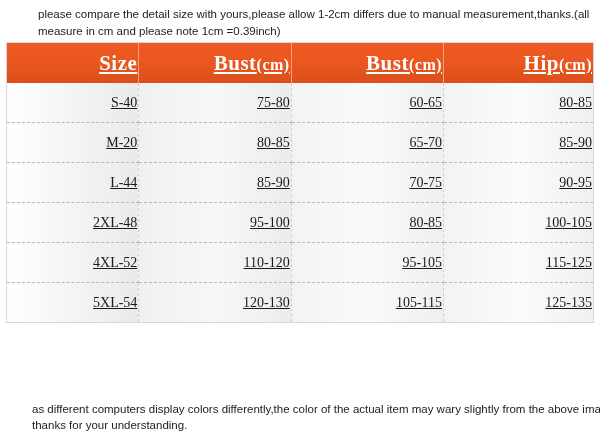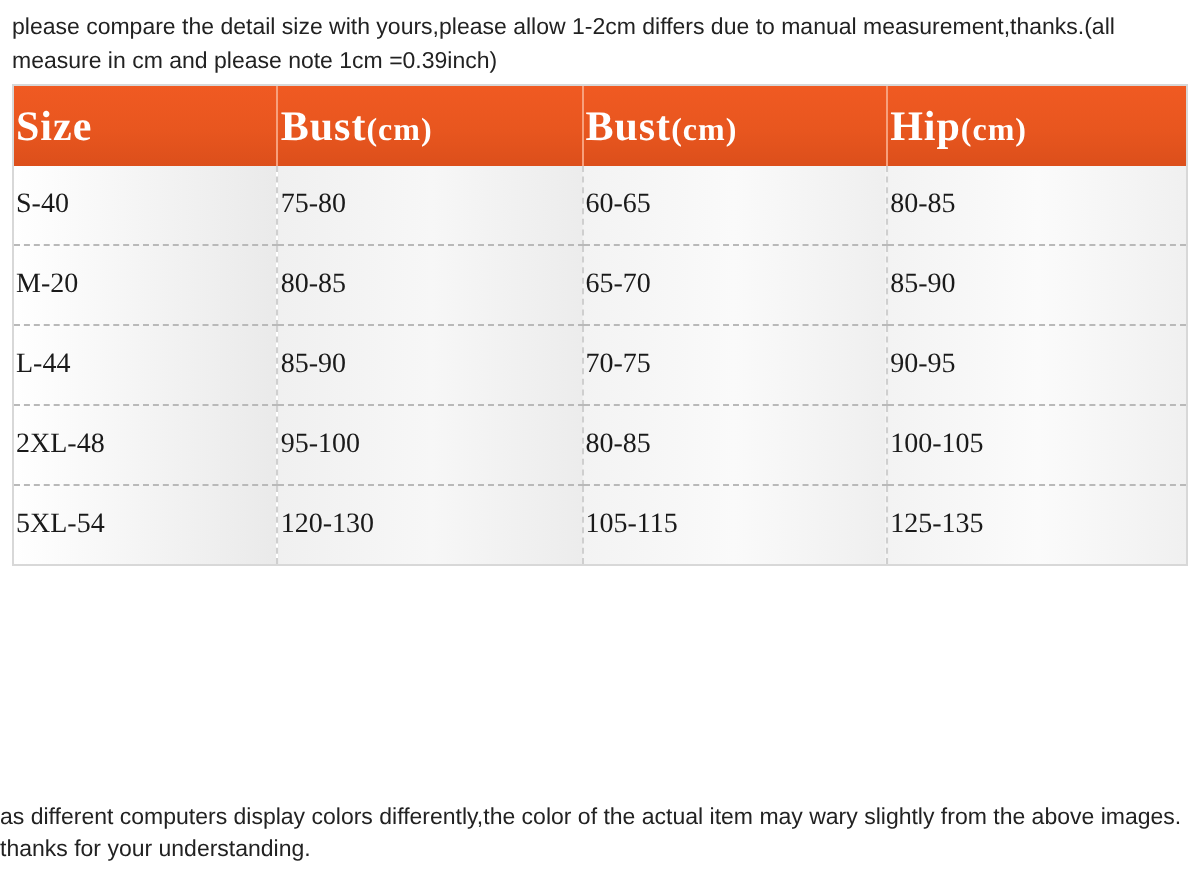--- a/index.html
+++ b/index.html
@@ -18,20 +18,21 @@
     width: 600px;
     height: 436px;
     box-sizing: border-box;
   }
   .note {
     font-size: 11.5px;
     color: #222222;
     line-height: 1.45;
     padding: 6px 6px 0 6px;
     box-sizing: border-box;
+    margin-left: 32px;
   }
   .note-top {
     height: 40px;
   }
   .note-bottom {
     position: absolute;
     left: 0;
     bottom: 2px;
     width: 600px;
     padding: 0 0;
@@ -45,22 +46,23 @@
     box-sizing: border-box;
     background: #ffffff;
   }
   table.size-table {
     border-collapse: collapse;
     width: 100%;
     table-layout: fixed;
   }
   table.size-table th,
   table.size-table td {
-    text-align: left;
+    text-align: right;
     vertical-align: middle;
+    text-decoration: underline;
   }
   thead th {
     background: linear-gradient(to bottom, #f05a22 0%, #e8561f 55%, #dc4f1b 100%);
     color: #ffffff;
     font-family: "Liberation Serif", serif;
     font-size: 21px;
     font-weight: bold;
     height: 38px;
     border-right: 1px solid #f7a07c;
     letter-spacing: 0.5px;
@@ -147,20 +149,26 @@
           <td class="col-waist">70-75</td>
           <td class="col-hip">90-95</td>
         </tr>
         <tr>
           <td class="col-size">2XL-48</td>
           <td class="col-bust">95-100</td>
           <td class="col-waist">80-85</td>
           <td class="col-hip">100-105</td>
         </tr>
         <tr>
+          <td class="col-size">4XL-52</td>
+          <td class="col-bust">110-120</td>
+          <td class="col-waist">95-105</td>
+          <td class="col-hip">115-125</td>
+        </tr>
+        <tr>
           <td class="col-size">5XL-54</td>
           <td class="col-bust">120-130</td>
           <td class="col-waist">105-115</td>
           <td class="col-hip">125-135</td>
         </tr>
       </tbody>
     </table>
   </div>
 
   <div class="note note-bottom">as different computers display colors differently,the color of the actual item may wary slightly from the above images. thanks for your understanding.</div>

